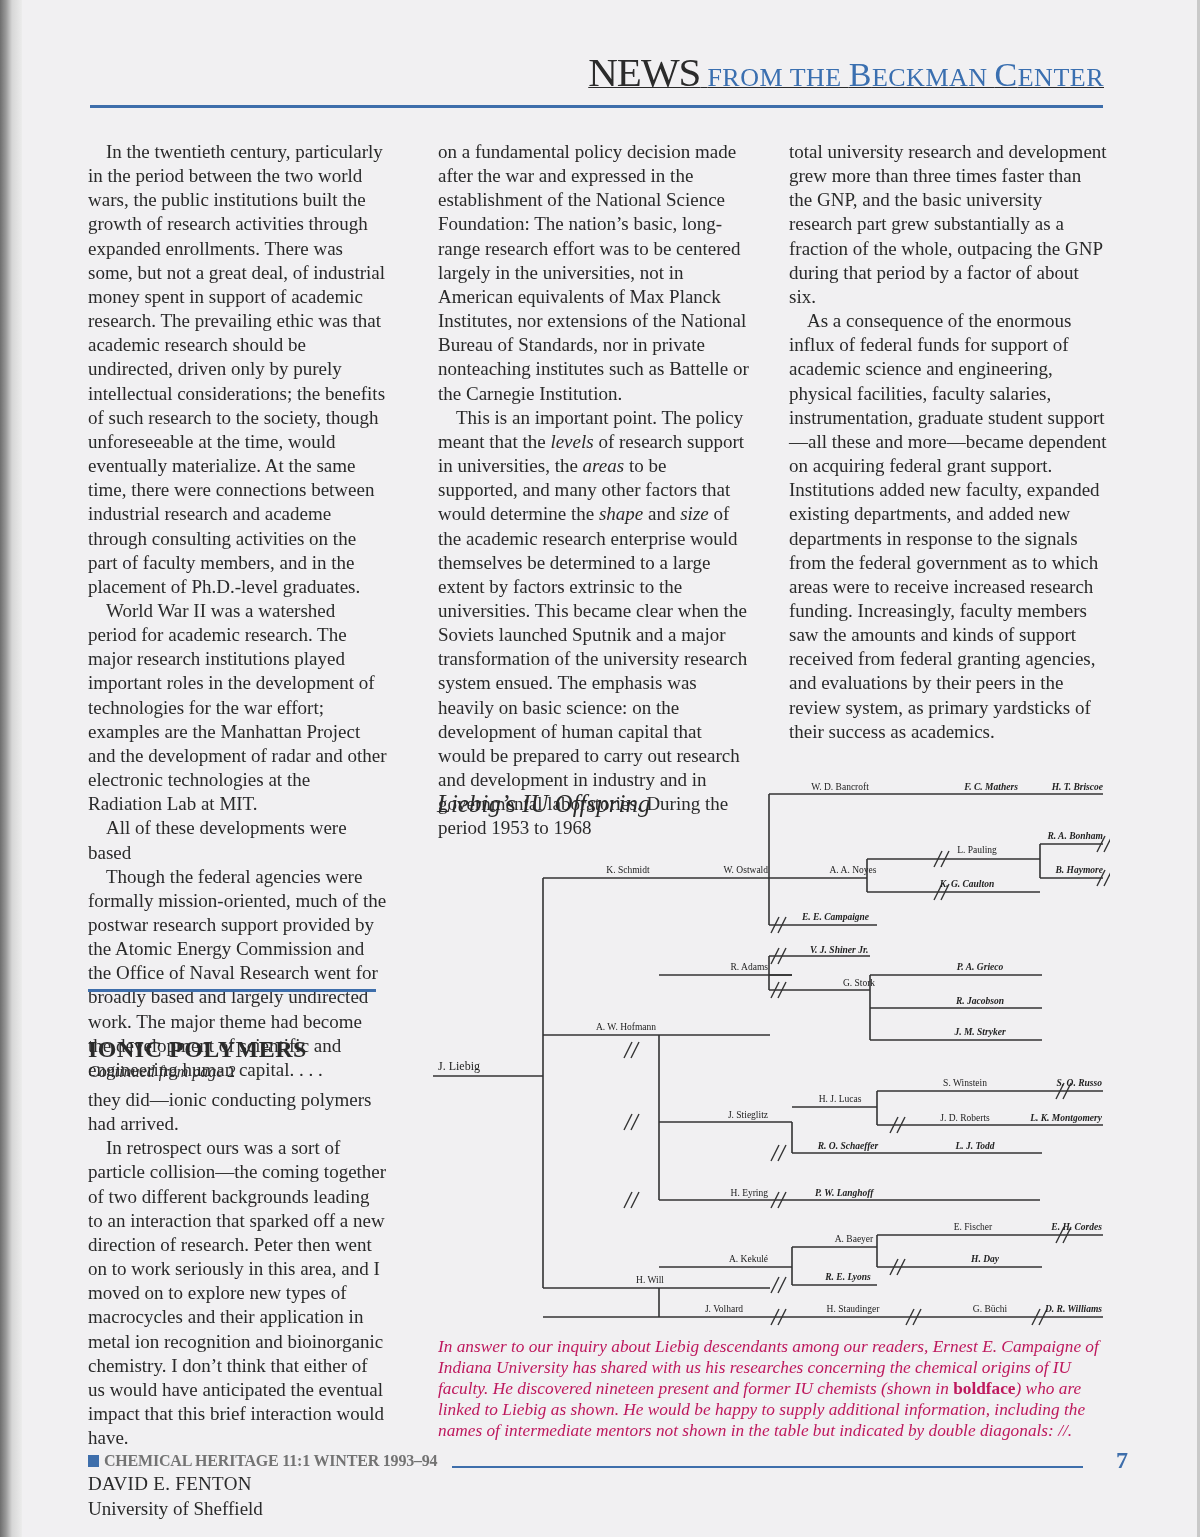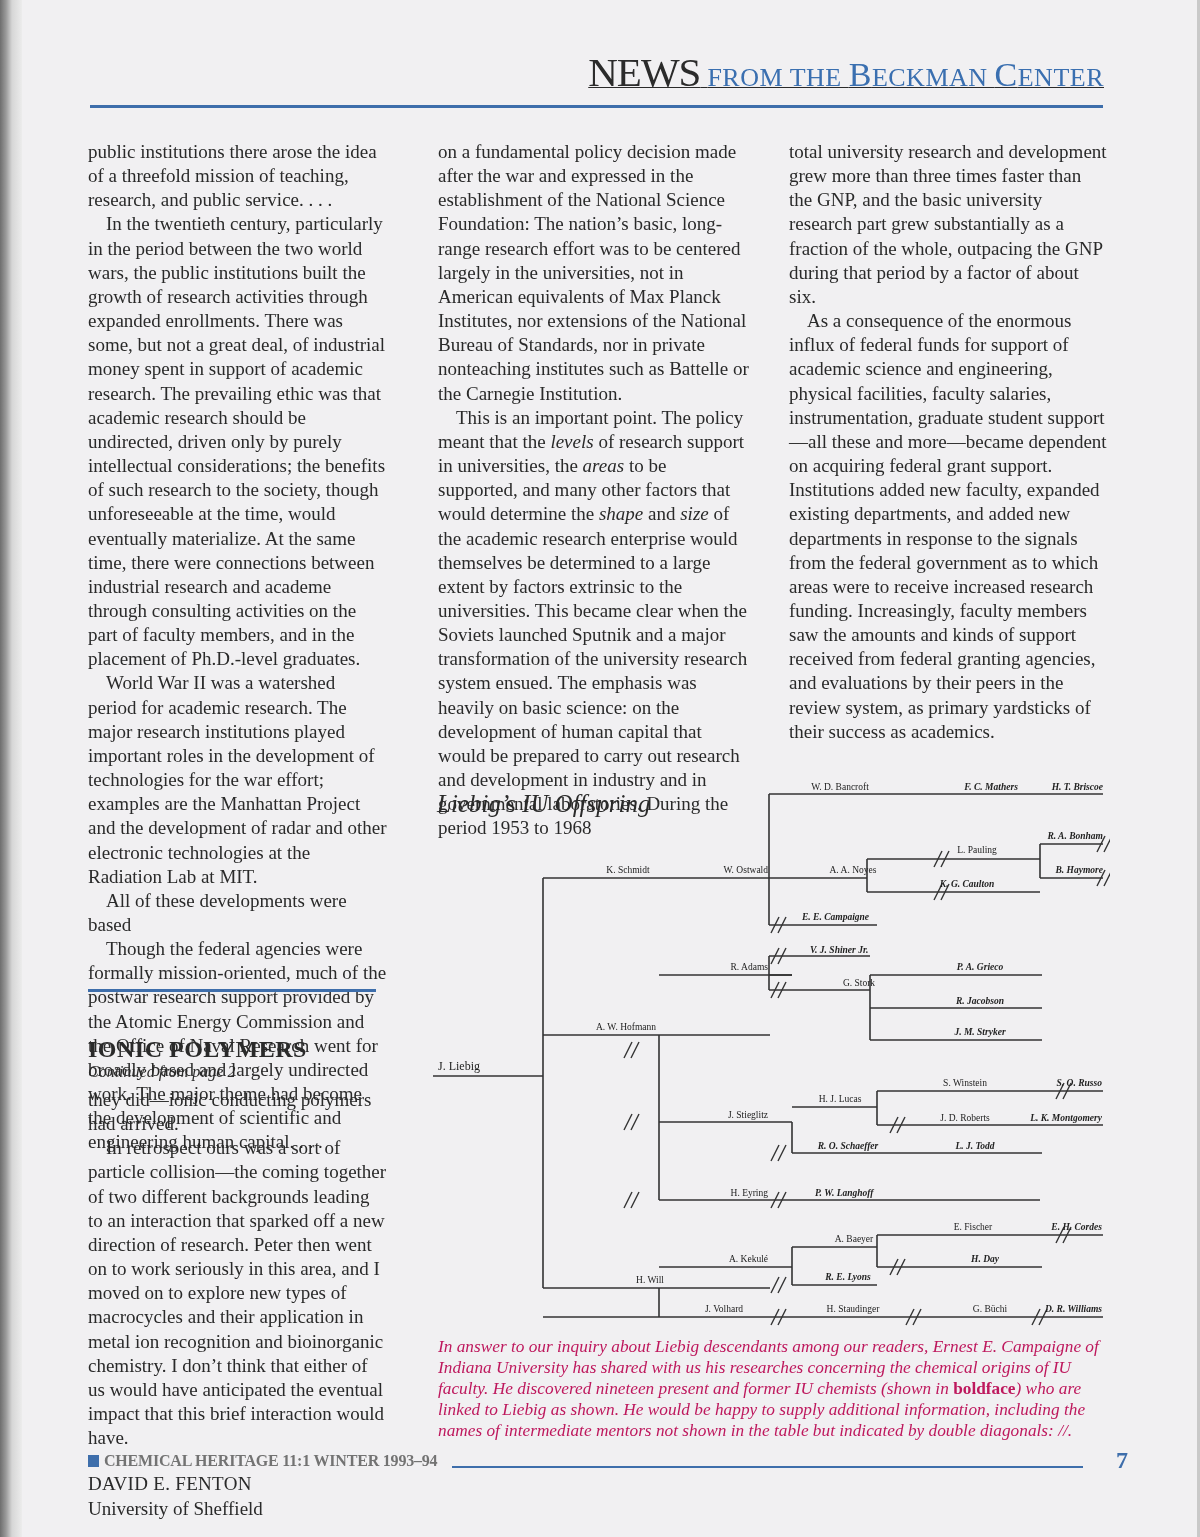--- a/index.html
+++ b/index.html
@@ -78,21 +78,20 @@
 
 <div class="page-edge"></div>
 <div class="page-edge-right"></div>
 
 <div class="masthead">
   <span class="mh-news">NEWS</span><span class="mh-rest"> <span>FROM THE </span><span class="big">B</span><span>ECKMAN </span><span class="big">C</span><span>ENTER</span></span>
 </div>
 <div class="head-rule"></div>
 
 <div class="col col1">
-  <p>public institutions there arose the idea of a threefold mission of teaching, research, and public service. . . .</p>
   <p class="indent">In the twentieth century, particularly in the period between the two world wars, the public institutions built the growth of research activities through expanded enrollments. There was some, but not a great deal, of industrial money spent in support of academic research. The prevailing ethic was that academic research should be undirected, driven only by purely intellectual considerations; the benefits of such research to the society, though unforeseeable at the time, would eventually materialize. At the same time, there were connections between industrial research and academe through consulting activities on the part of faculty members, and in the placement of Ph.D.-level graduates.</p>
   <p class="indent">World War II was a watershed period for academic research. The major research institutions played important roles in the development of technologies for the war effort; examples are the Manhattan Project and the development of radar and other electronic technologies at the Radiation Lab at MIT.</p>
   <p class="indent">All of these developments were based</p>
   <p class="indent">Though the federal agencies were formally mission-oriented, much of the postwar research support provided by the Atomic Energy Commission and the Office of Naval Research went for broadly based and largely undirected work. The major theme had become the development of scientific and engineering human capital. . . .</p>
 </div>
 
 <div class="section-rule"></div>
 
 <div class="ionic">
   <h2>IONIC POLYMERS</h2>

